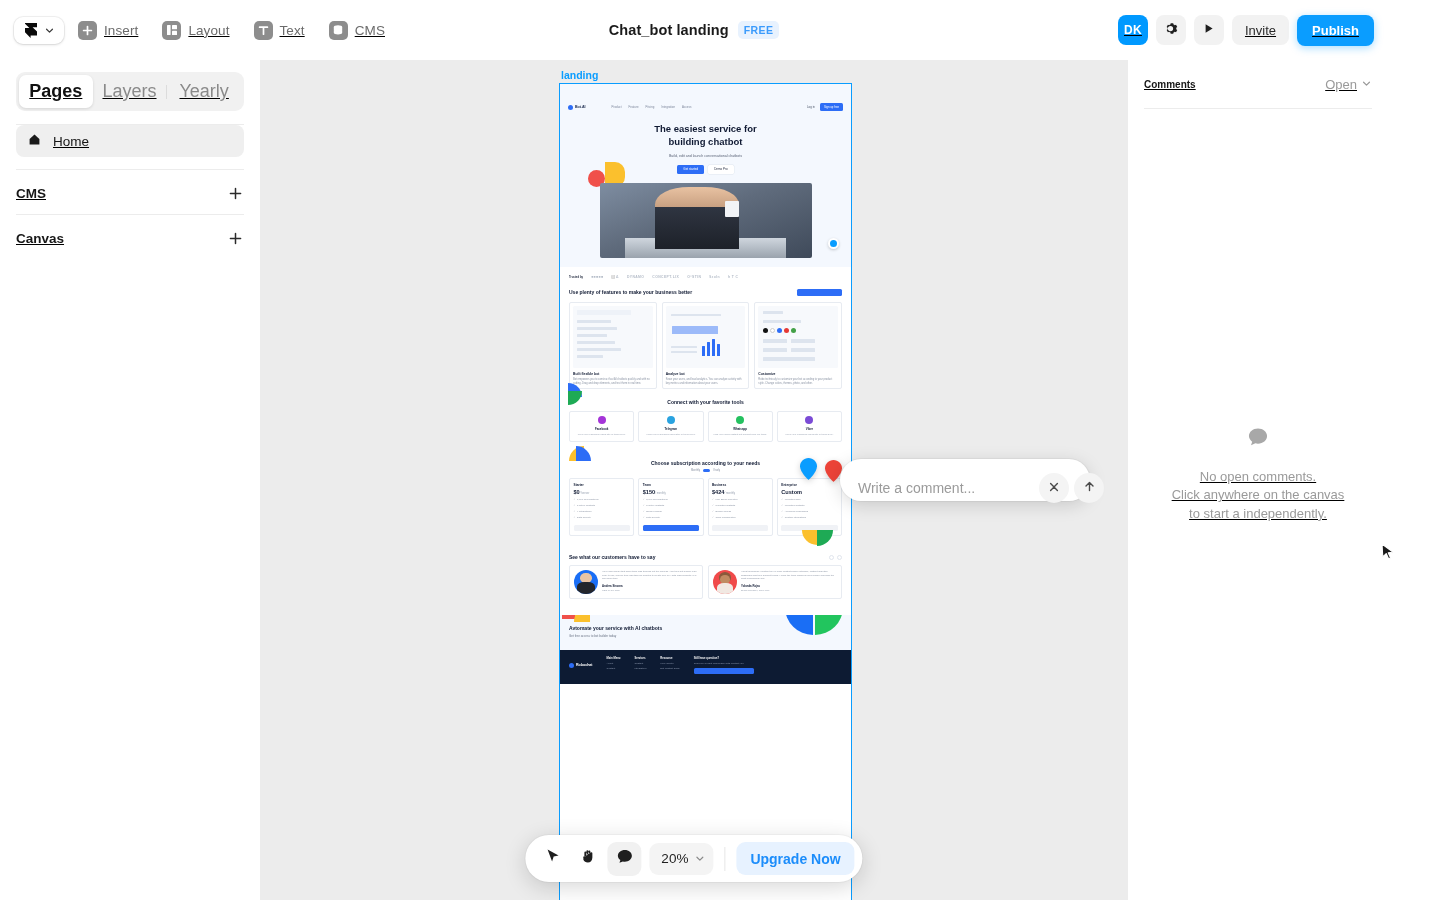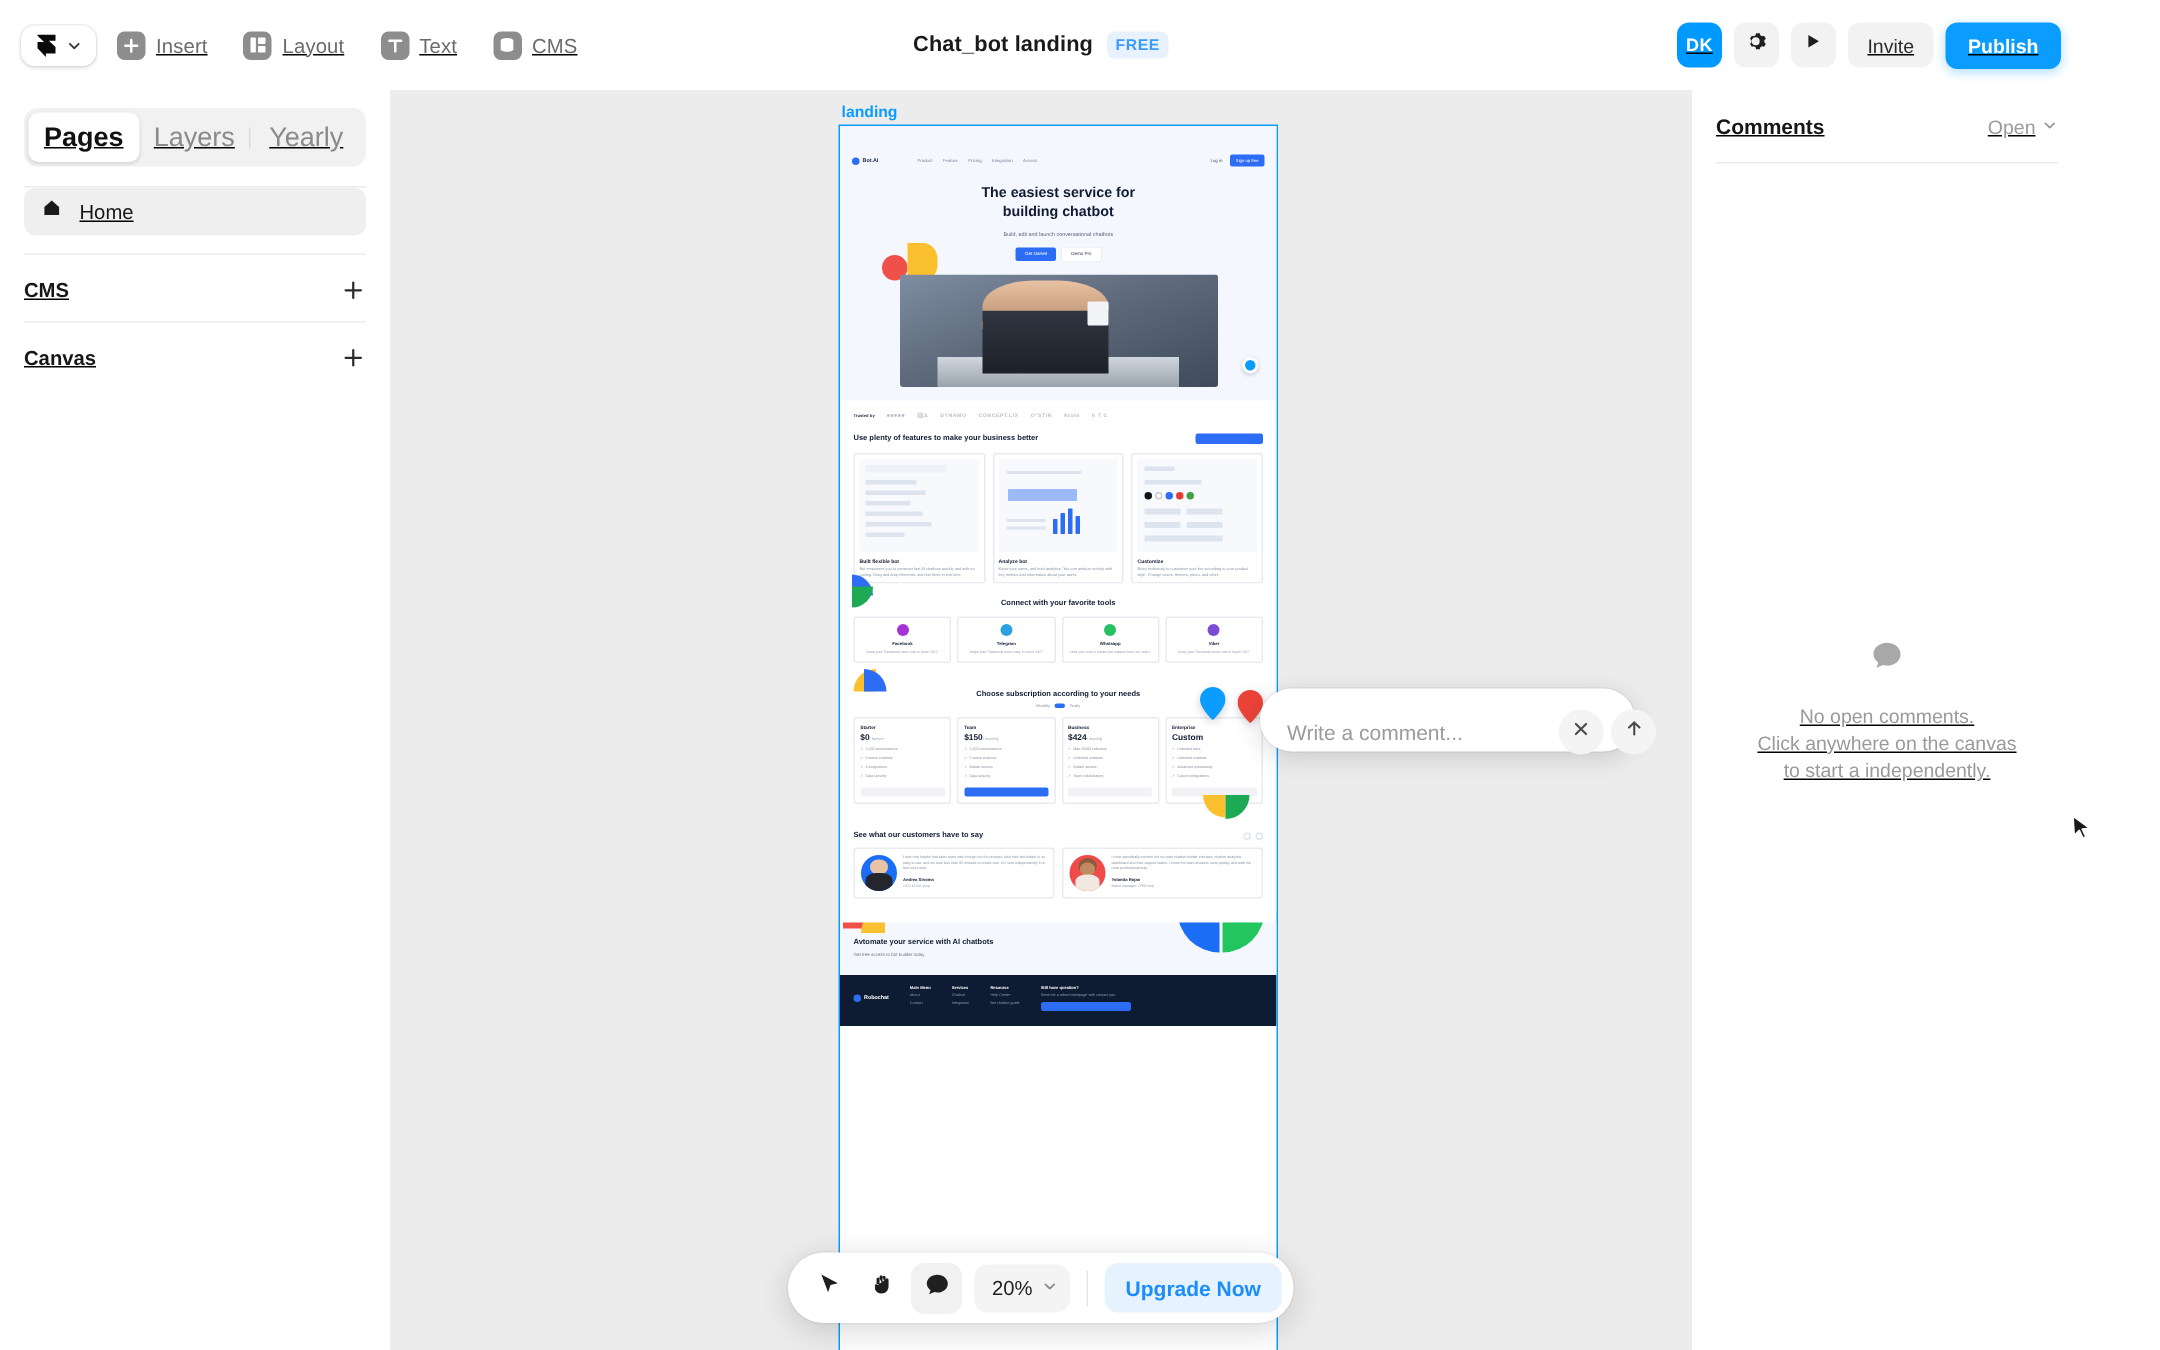--- a/index.html
+++ b/index.html
@@ -250,21 +250,21 @@
     height: 33px; padding: 0 14px; border-radius: 9px; background: #e7f2ff; color: #1c8dfb;
     display: flex; align-items: center; font-size: 14px; font-weight: 700; cursor: pointer;
   }
 
   
   .rightpanel {
     width: 260px; min-width: 260px; background: #fff; position: relative; z-index: 30;
     display: flex; flex-direction: column; padding: 0 16px;
   }
   .rp-head { display: flex; align-items: center; justify-content: space-between; height: 48px; }
-  .rp-title { font-size: 14px; font-weight: 700; color: #171717; }
+  .rp-title { font-size: 10px; font-weight: 700; color: #171717; }
   .rp-open { display: flex; align-items: center; gap: 4px; font-size: 13px; color: #9a9a9a; cursor: pointer; }
   .rp-div { height: 1px; background: #ececec; }
   .rp-empty { flex: 1; display: flex; flex-direction: column; align-items: center; justify-content: center; margin-top: -60px; }
   .rp-bubble-ico { margin-bottom: 16px; }
   .rp-empty p { font-size: 13px; color: #9a9a9a; text-align: center; line-height: 1.4; }
 
   .cursor { position: absolute; z-index: 60; pointer-events: none; }
 </style>
 </head>
 <body>

